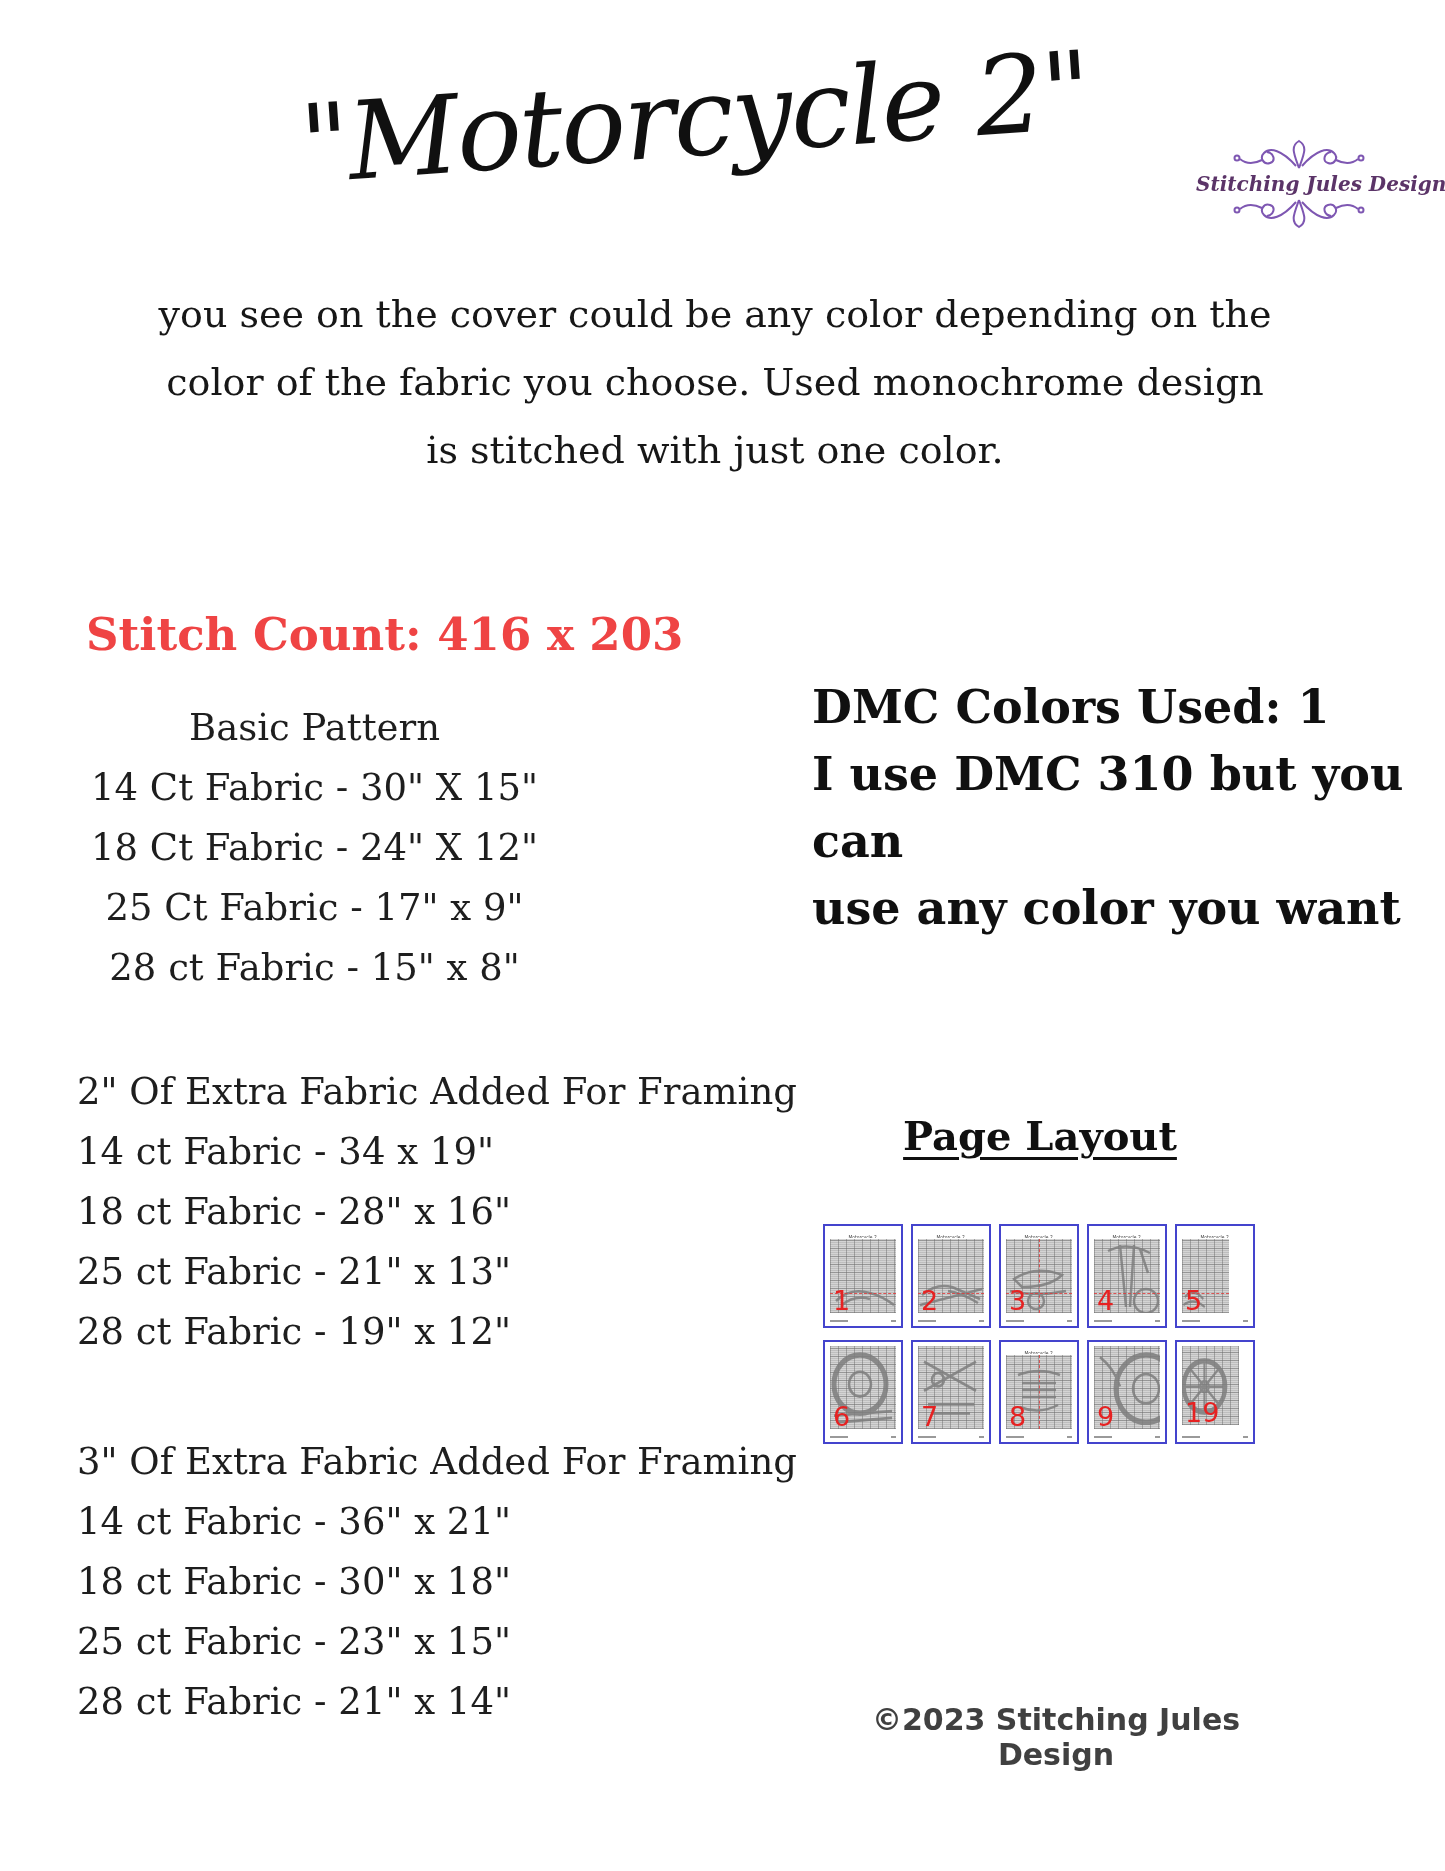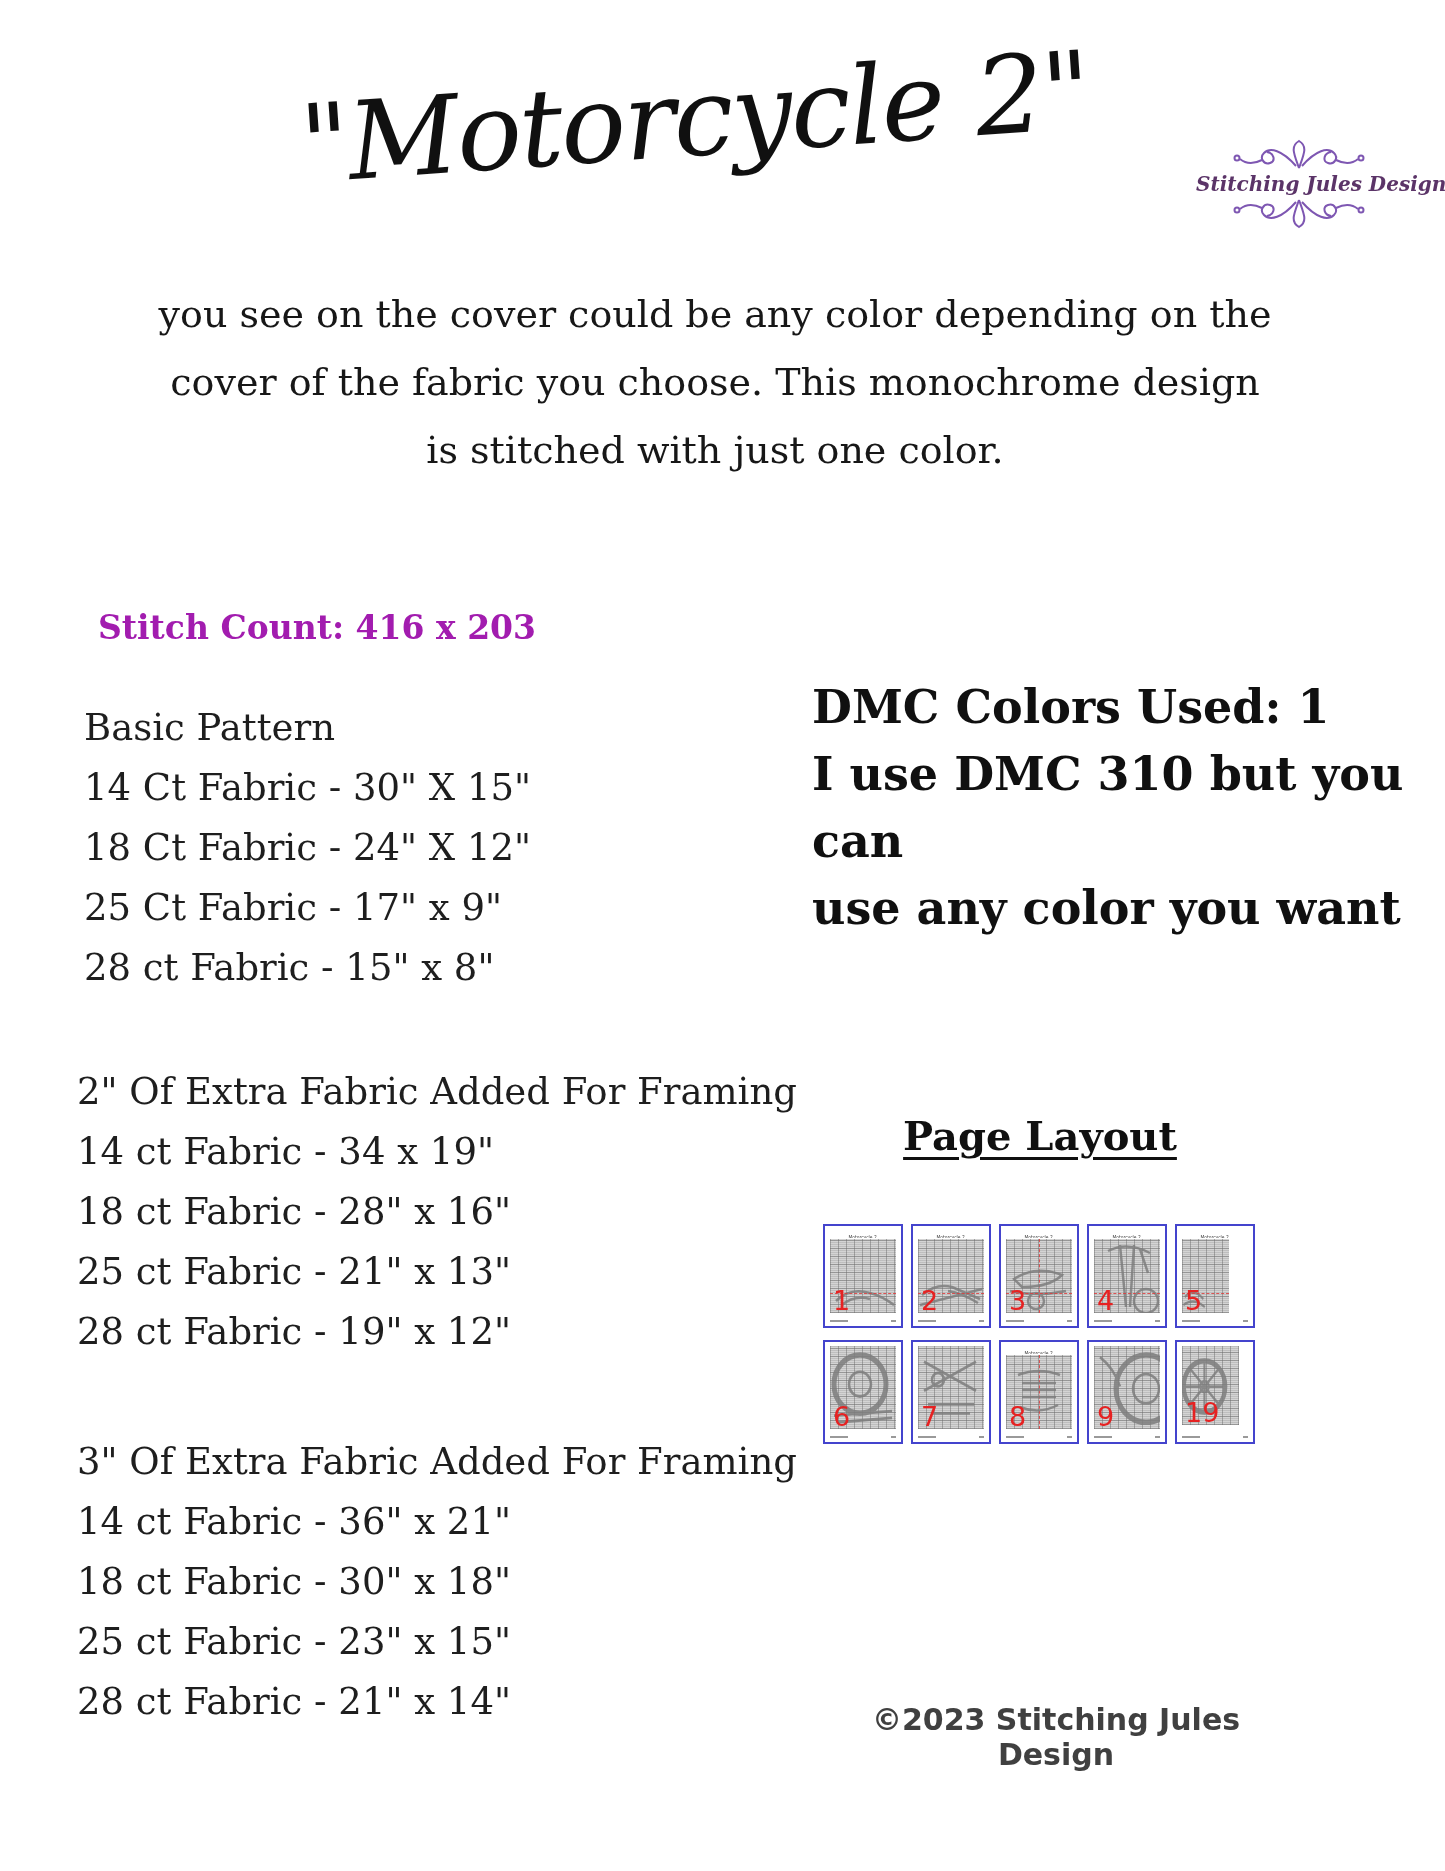--- a/index.html
+++ b/index.html
@@ -16,23 +16,23 @@
   .logo svg{display:block;margin:0 auto;}
   .logo .flourish-bottom{transform:scaleY(-1);}
   .logo-text{font-family:"DejaVu Serif", serif;font-style:italic;font-weight:700;
     font-size:20px;color:#5b3468;line-height:24px;white-space:nowrap;}
 
   
   .intro{position:absolute;left:150px;top:280px;width:1130px;text-align:center;
     font-size:38px;line-height:68px;color:#171717;}
 
   
-  .stitch-count{position:absolute;left:98px;top:608px;font-size:33px;font-weight:700;color:#a21caf;}
+  .stitch-count{position:absolute;left:86px;top:608px;font-size:45px;font-weight:700;color:#ef4444;}
   .list{position:absolute;font-size:37px;line-height:60px;color:#1e1e1e;}
-  .basic-pattern{left:84px;top:698px;}
+  .basic-pattern{left:91px;top:698px;text-align:center;}
   .framing2{left:77px;top:1062px;}
   .framing3{left:77px;top:1432px;}
 
   
   .dmc{position:absolute;left:812px;top:674px;font-size:46px;font-weight:700;line-height:67px;color:#101010;}
   .page-layout-heading{position:absolute;left:830px;top:1112px;width:420px;text-align:center;
     font-size:40px;font-weight:700;color:#101010;text-decoration:underline;
     text-underline-offset:7px;text-decoration-thickness:3px;}
 
   
@@ -97,21 +97,21 @@
         <path d="M38 22 C30 26 22 26 16 21"></path>
         <path d="M112 22 C120 26 128 26 134 21"></path>
         <circle cx="13" cy="20" r="2.5"></circle>
         <circle cx="137" cy="20" r="2.5"></circle>
       </g>
     </svg>
   </div>
 
   <div class="intro">
     <div>you see on the cover could be any color depending on the</div>
-    <div>cover of the fabric you choose. This monochrome design</div>
+    <div>color of the fabric you choose. Used monochrome design</div>
     <div>is stitched with just one color.</div>
   </div>
 
   <div class="stitch-count">Stitch Count: 416 x 203</div>
 
   <div class="list basic-pattern">
     <div>Basic Pattern</div>
     <div>14 Ct Fabric - 30" X 15"</div>
     <div>18 Ct Fabric - 24" X 12"</div>
     <div>25 Ct Fabric - 17" x 9"</div>

